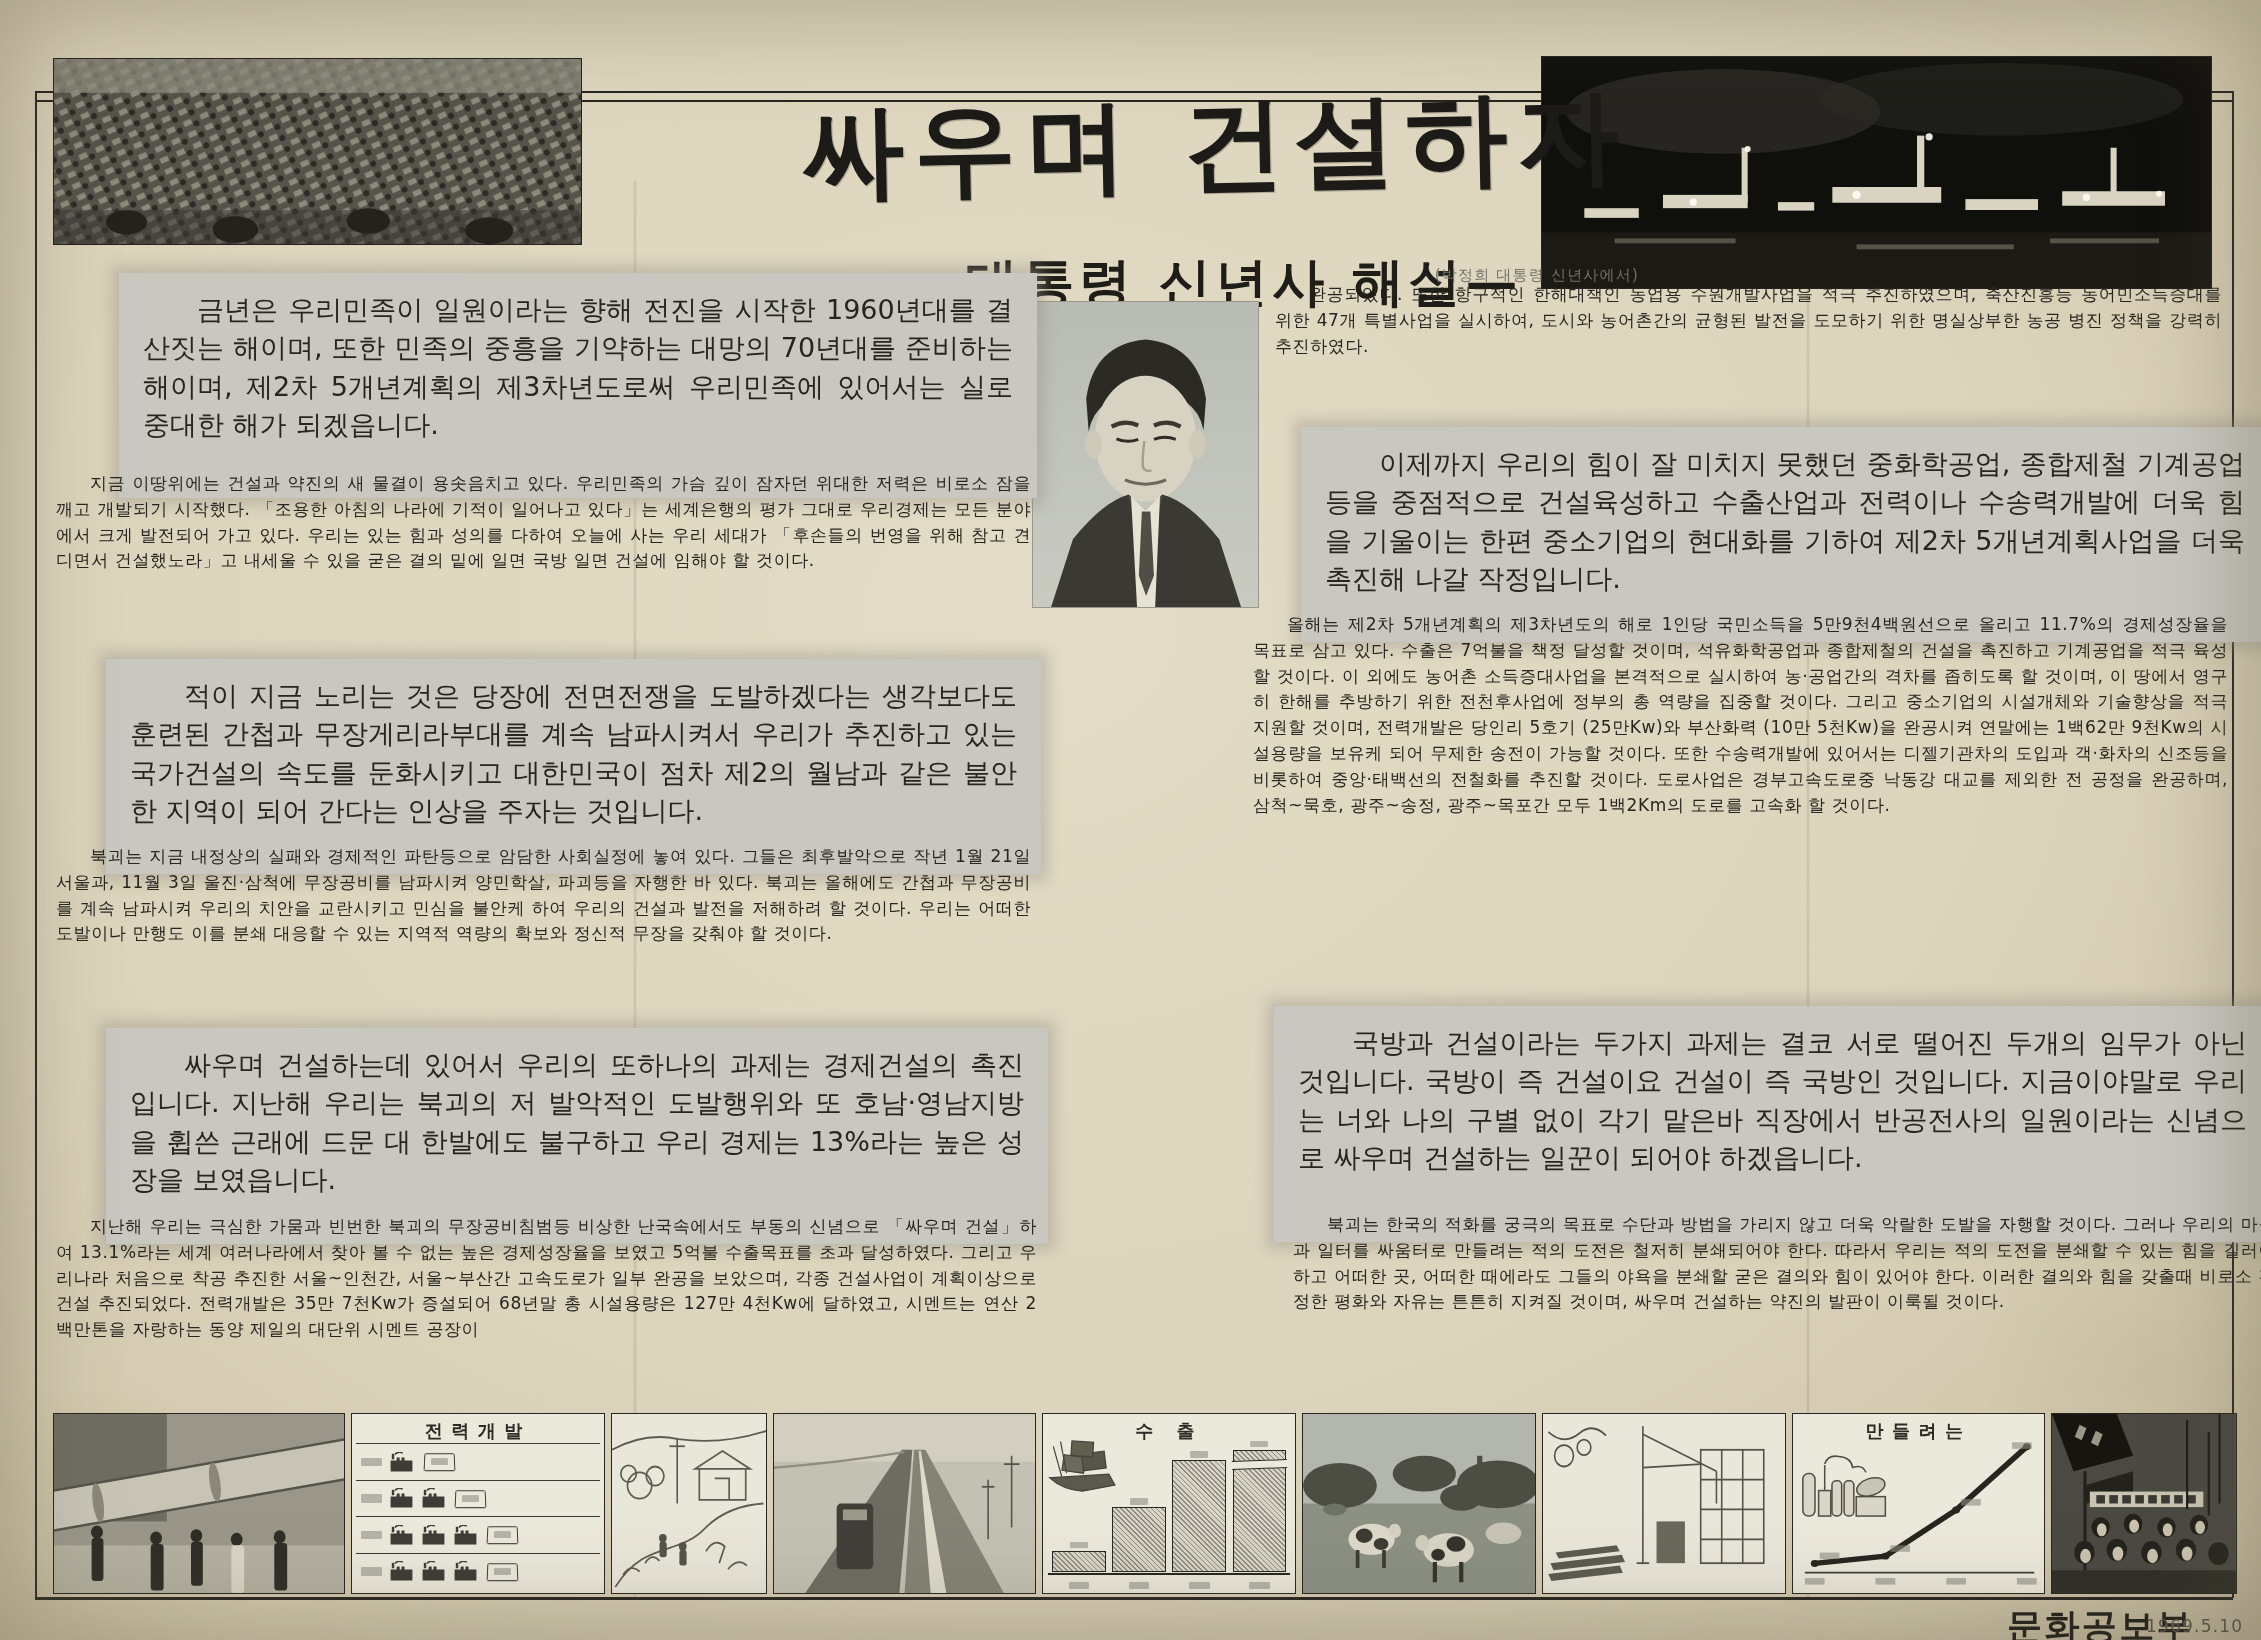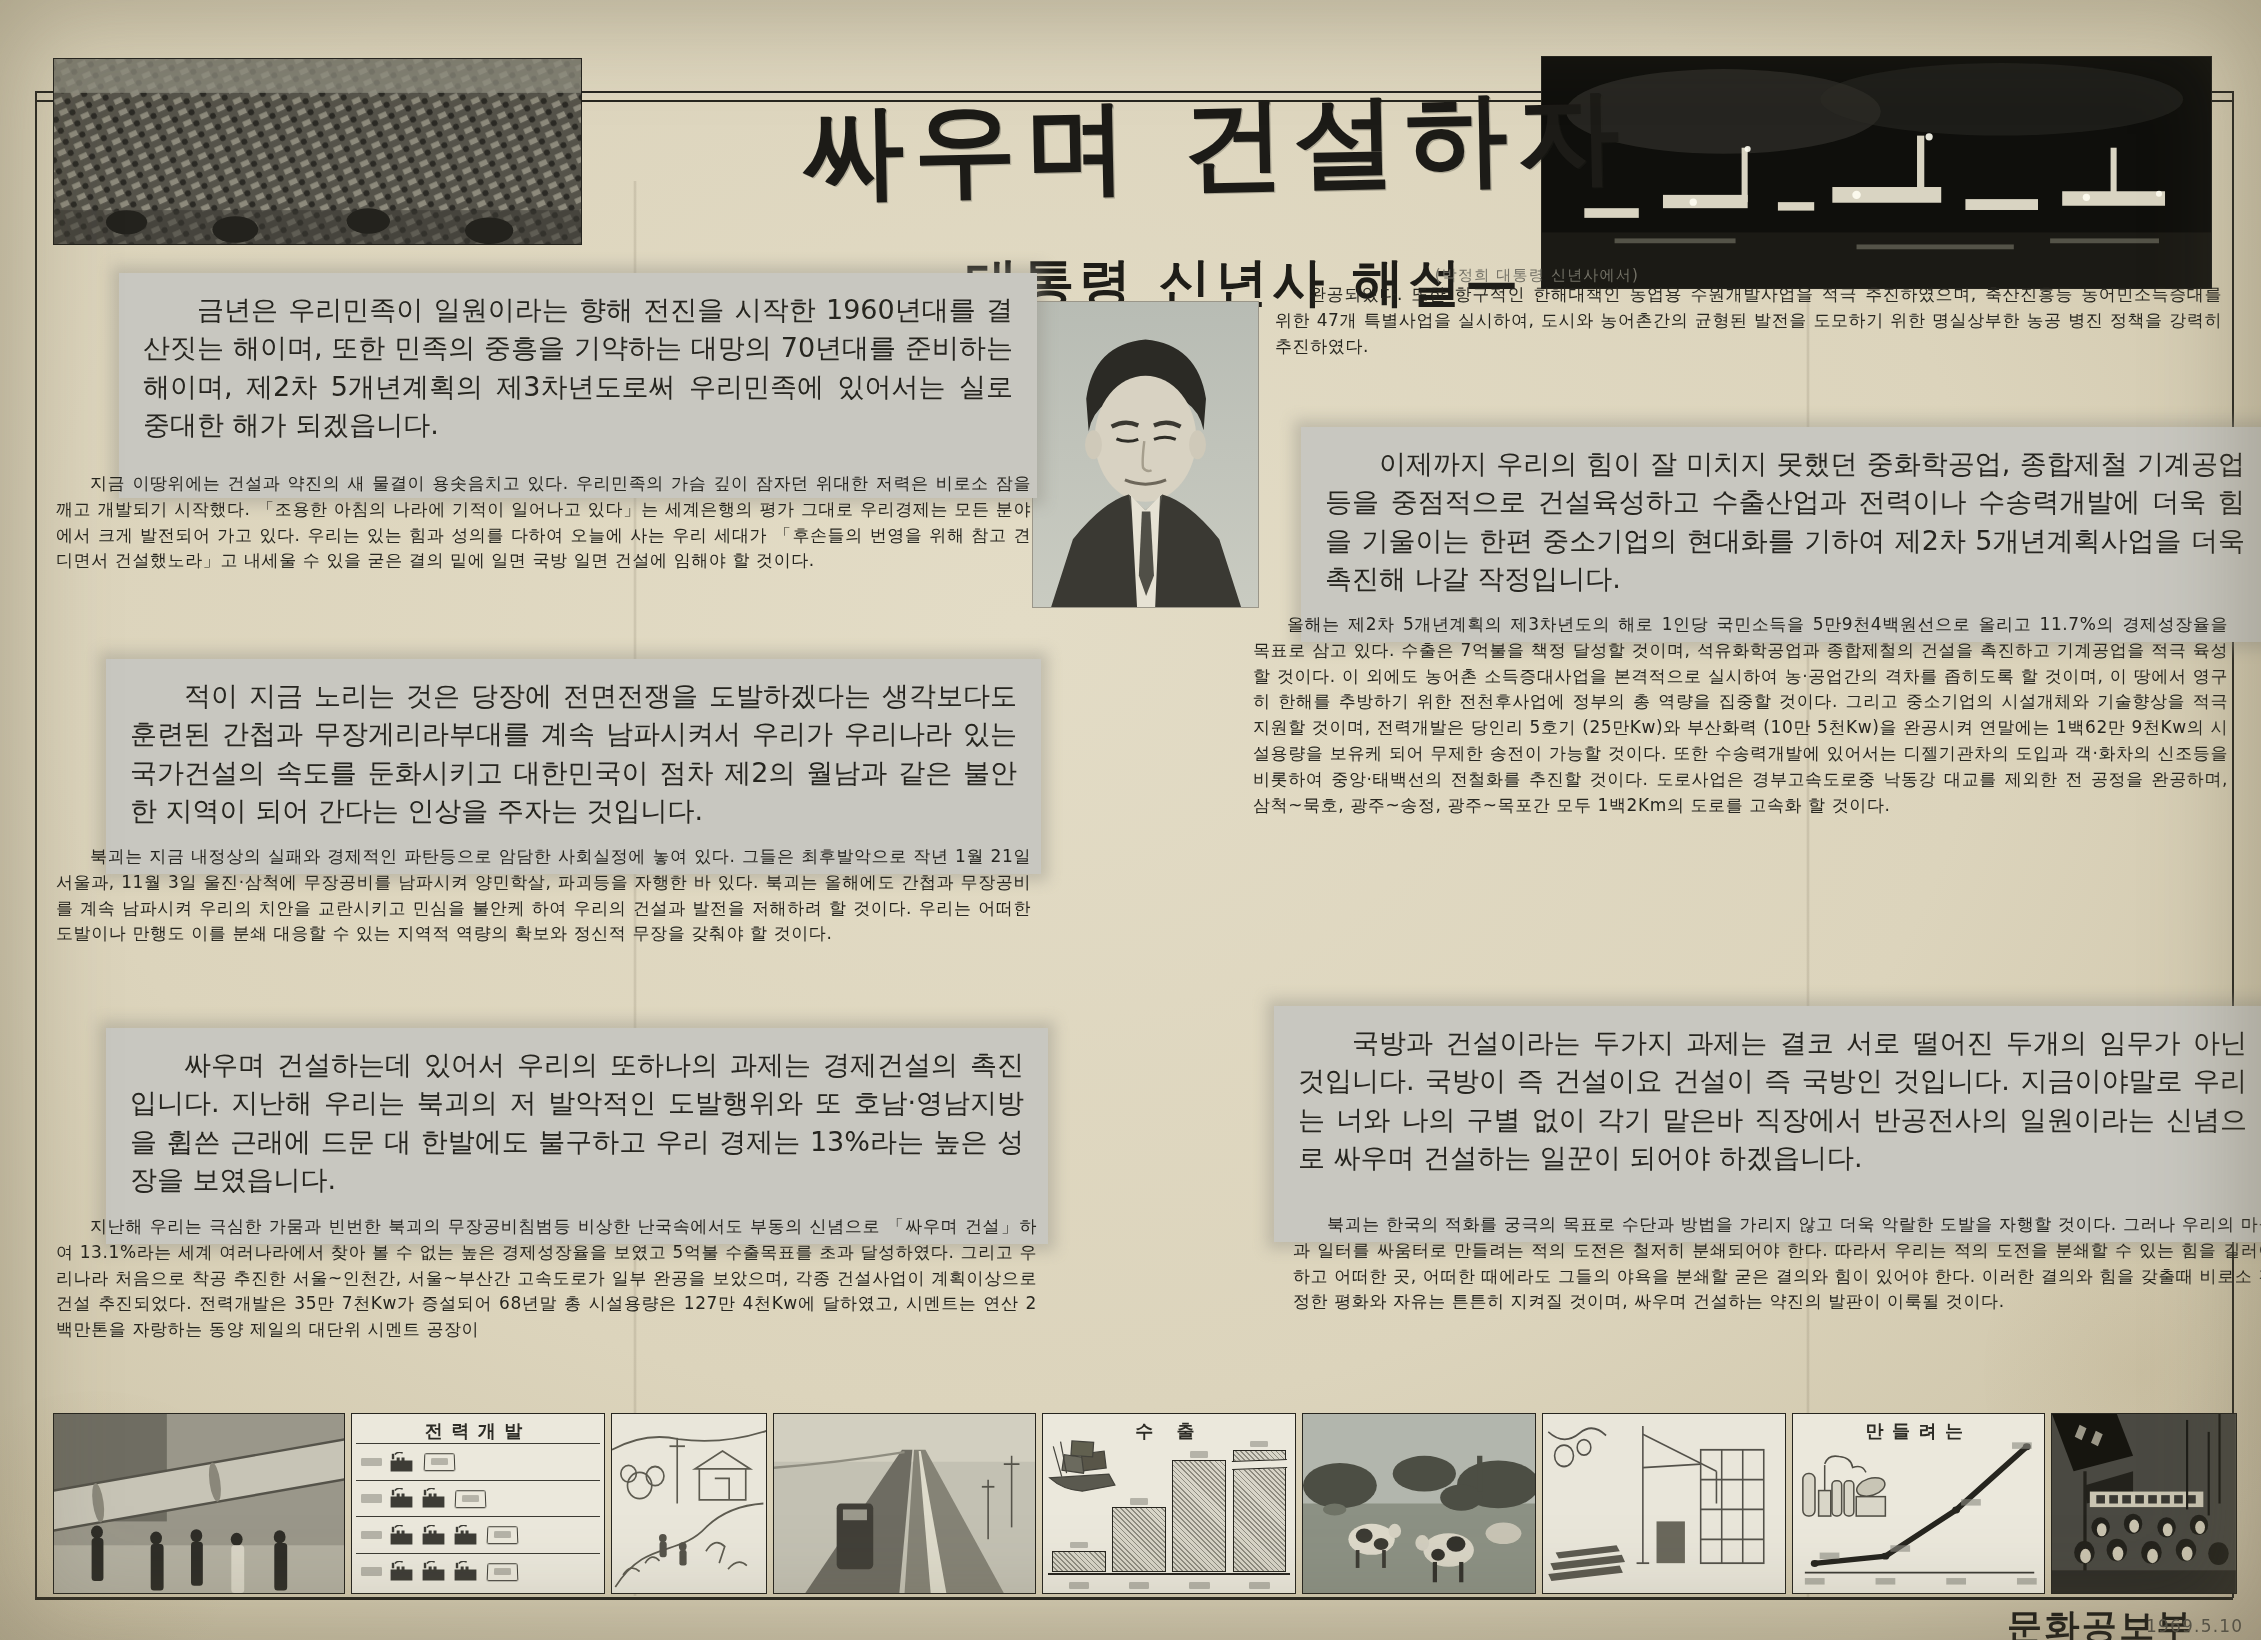--- a/index.html
+++ b/index.html
@@ -185,21 +185,21 @@
       <path d="M152 294 q34 14 68 0" stroke="#6d675a" stroke-width="5" fill="none"></path>
       <path d="M30 504 L66 392 Q116 330 158 318 L186 344 L214 318 Q258 330 308 392 L344 504 Z" fill="#3a3933"></path>
       <path d="M158 318 L186 344 L170 380 Z M214 318 L186 344 L202 380 Z" fill="#55544c"></path>
       <polygon points="162,320 186,344 210,320 202,504 172,504" fill="#e6e2d4"></polygon>
       <polygon points="180,346 194,346 200,452 187,486 175,452" fill="#504f47"></polygon>
     </svg>
   </div>
 
   <div class="tb gbox b1">금년은 우리민족이 일원이라는 향해 전진을 시작한 1960년대를 결산짓는 해이며, 또한 민족의 중흥을 기약하는 대망의 70년대를 준비하는 해이며, 제2차 5개년계획의 제3차년도로써 우리민족에 있어서는 실로 중대한 해가 되겠읍니다.</div>
   <div class="tb plain p1">지금 이땅위에는 건설과 약진의 새 물결이 용솟음치고 있다. 우리민족의 가슴 깊이 잠자던 위대한 저력은 비로소 잠을 깨고 개발되기 시작했다. 「조용한 아침의 나라에 기적이 일어나고 있다」는 세계은행의 평가 그대로 우리경제는 모든 분야에서 크게 발전되어 가고 있다. 우리는 있는 힘과 성의를 다하여 오늘에 사는 우리 세대가 「후손들의 번영을 위해 참고 견디면서 건설했노라」고 내세울 수 있을 굳은 결의 밑에 일면 국방 일면 건설에 임해야 할 것이다.</div>
-  <div class="tb gbox b2">적이 지금 노리는 것은 당장에 전면전쟁을 도발하겠다는 생각보다도 훈련된 간첩과 무장게리라부대를 계속 남파시켜서 우리가 우리나라 있는 국가건설의 속도를 둔화시키고 대한민국이 점차 제2의 월남과 같은 불안한 지역이 되어 간다는 인상을 주자는 것입니다.</div>
+  <div class="tb gbox b2">적이 지금 노리는 것은 당장에 전면전쟁을 도발하겠다는 생각보다도 훈련된 간첩과 무장게리라부대를 계속 남파시켜서 우리가 추진하고 있는 국가건설의 속도를 둔화시키고 대한민국이 점차 제2의 월남과 같은 불안한 지역이 되어 간다는 인상을 주자는 것입니다.</div>
   <div class="tb plain p2">북괴는 지금 내정상의 실패와 경제적인 파탄등으로 암담한 사회실정에 놓여 있다. 그들은 최후발악으로 작년 1월 21일 서울과, 11월 3일 울진·삼척에 무장공비를 남파시켜 양민학살, 파괴등을 자행한 바 있다. 북괴는 올해에도 간첩과 무장공비를 계속 남파시켜 우리의 치안을 교란시키고 민심을 불안케 하여 우리의 건설과 발전을 저해하려 할 것이다. 우리는 어떠한 도발이나 만행도 이를 분쇄 대응할 수 있는 지역적 역량의 확보와 정신적 무장을 갖춰야 할 것이다.</div>
   <div class="tb gbox b3">싸우며 건설하는데 있어서 우리의 또하나의 과제는 경제건설의 촉진입니다. 지난해 우리는 북괴의 저 발악적인 도발행위와 또 호남·영남지방을 휩쓴 근래에 드문 대 한발에도 불구하고 우리 경제는 13%라는 높은 성장을 보였읍니다.</div>
   <div class="tb plain p3">지난해 우리는 극심한 가뭄과 빈번한 북괴의 무장공비침범등 비상한 난국속에서도 부동의 신념으로 「싸우며 건설」하여 13.1%라는 세계 여러나라에서 찾아 볼 수 없는 높은 경제성장율을 보였고 5억불 수출목표를 초과 달성하였다. 그리고 우리나라 처음으로 착공 추진한 서울~인천간, 서울~부산간 고속도로가 일부 완공을 보았으며, 각종 건설사업이 계획이상으로 건설 추진되었다. 전력개발은 35만 7천Kw가 증설되어 68년말 총 시설용량은 127만 4천Kw에 달하였고, 시멘트는 연산 2백만톤을 자랑하는 동양 제일의 대단위 시멘트 공장이</div>
 
   <div class="tb plain p4">완공되었다. 또한 항구적인 한해대책인 농업용 수원개발사업을 적극 추진하였으며, 축산진흥등 농어민소득증대를 위한 47개 특별사업을 실시하여, 도시와 농어촌간의 균형된 발전을 도모하기 위한 명실상부한 농공 병진 정책을 강력히 추진하였다.</div>
   <div class="tb gbox b4">이제까지 우리의 힘이 잘 미치지 못했던 중화학공업, 종합제철 기계공업등을 중점적으로 건설육성하고 수출산업과 전력이나 수송력개발에 더욱 힘을 기울이는 한편 중소기업의 현대화를 기하여 제2차 5개년계획사업을 더욱 촉진해 나갈 작정입니다.</div>
   <div class="tb plain p5">올해는 제2차 5개년계획의 제3차년도의 해로 1인당 국민소득을 5만9천4백원선으로 올리고 11.7%의 경제성장율을 목표로 삼고 있다. 수출은 7억불을 책정 달성할 것이며, 석유화학공업과 종합제철의 건설을 촉진하고 기계공업을 적극 육성할 것이다. 이 외에도 농어촌 소득증대사업을 본격적으로 실시하여 농·공업간의 격차를 좁히도록 할 것이며, 이 땅에서 영구히 한해를 추방하기 위한 전천후사업에 정부의 총 역량을 집중할 것이다. 그리고 중소기업의 시설개체와 기술향상을 적극 지원할 것이며, 전력개발은 당인리 5호기 (25만Kw)와 부산화력 (10만 5천Kw)을 완공시켜 연말에는 1백62만 9천Kw의 시설용량을 보유케 되어 무제한 송전이 가능할 것이다. 또한 수송력개발에 있어서는 디젤기관차의 도입과 객·화차의 신조등을 비롯하여 중앙·태백선의 전철화를 추진할 것이다. 도로사업은 경부고속도로중 낙동강 대교를 제외한 전 공정을 완공하며, 삼척~묵호, 광주~송정, 광주~목포간 모두 1백2Km의 도로를 고속화 할 것이다.</div>
   <div class="tb gbox b5">국방과 건설이라는 두가지 과제는 결코 서로 떨어진 두개의 임무가 아닌 것입니다. 국방이 즉 건설이요 건설이 즉 국방인 것입니다. 지금이야말로 우리는 너와 나의 구별 없이 각기 맡은바 직장에서 반공전사의 일원이라는 신념으로 싸우며 건설하는 일꾼이 되어야 하겠읍니다.</div>
   <div class="tb plain p6">북괴는 한국의 적화를 궁극의 목표로 수단과 방법을 가리지 않고 더욱 악랄한 도발을 자행할 것이다. 그러나 우리의 마을과 일터를 싸움터로 만들려는 적의 도전은 철저히 분쇄되어야 한다. 따라서 우리는 적의 도전을 분쇄할 수 있는 힘을 길러야 하고 어떠한 곳, 어떠한 때에라도 그들의 야욕을 분쇄할 굳은 결의와 힘이 있어야 한다. 이러한 결의와 힘을 갖출때 비로소 진정한 평화와 자유는 튼튼히 지켜질 것이며, 싸우며 건설하는 약진의 발판이 이룩될 것이다.</div>
 

